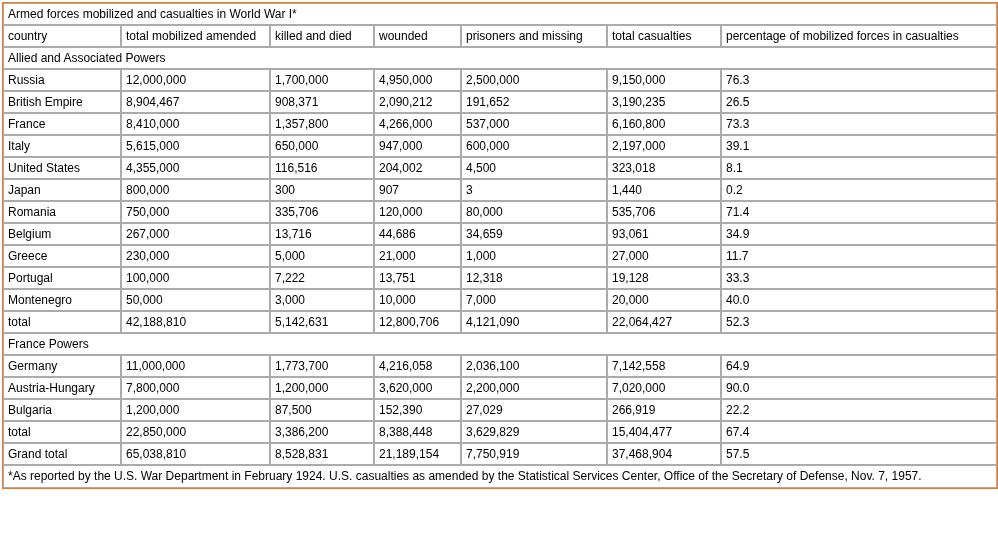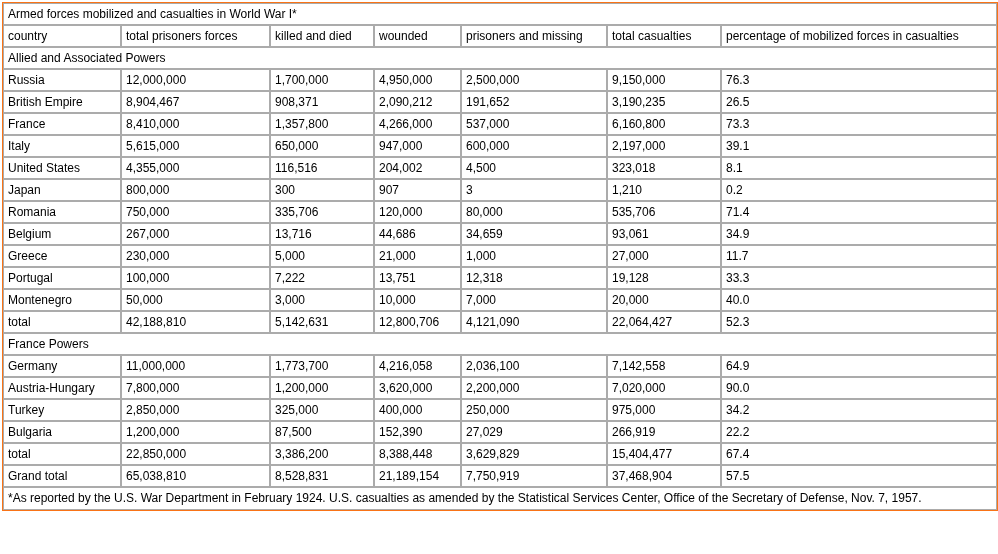--- a/index.html
+++ b/index.html
@@ -63,21 +63,21 @@
         <col style="width: 146px;">
         <col style="width: 114px;">
         <col style="width: 276px;">
       </colgroup>
     <tbody id="table-body">
       <tr class="title-row">
         <td colspan="7">Armed forces mobilized and casualties in World War I*</td>
       </tr>
       <tr class="header-row" id="header-row">
           <td>country</td>
-          <td>total prisoners forces</td>
+          <td>total mobilized amended</td>
           <td>killed and died</td>
           <td>wounded</td>
           <td>prisoners and missing</td>
           <td>total casualties</td>
           <td>percentage of mobilized forces in casualties</td>
         </tr>
       <tr class="section-row">
           <td colspan="7">Allied and Associated Powers</td>
         </tr>
         <tr class="data-row">
@@ -124,21 +124,21 @@
           <td>4,500</td>
           <td>323,018</td>
           <td>8.1</td>
         </tr>
         <tr class="data-row">
           <td>Japan</td>
           <td>800,000</td>
           <td>300</td>
           <td>907</td>
           <td>3</td>
-          <td>1,210</td>
+          <td>1,440</td>
           <td>0.2</td>
         </tr>
         <tr class="data-row">
           <td>Romania</td>
           <td>750,000</td>
           <td>335,706</td>
           <td>120,000</td>
           <td>80,000</td>
           <td>535,706</td>
           <td>71.4</td>
@@ -201,29 +201,20 @@
           <td>64.9</td>
         </tr>
         <tr class="data-row">
           <td>Austria-Hungary</td>
           <td>7,800,000</td>
           <td>1,200,000</td>
           <td>3,620,000</td>
           <td>2,200,000</td>
           <td>7,020,000</td>
           <td>90.0</td>
-        </tr>
-        <tr class="data-row">
-          <td>Turkey</td>
-          <td>2,850,000</td>
-          <td>325,000</td>
-          <td>400,000</td>
-          <td>250,000</td>
-          <td>975,000</td>
-          <td>34.2</td>
         </tr>
         <tr class="data-row">
           <td>Bulgaria</td>
           <td>1,200,000</td>
           <td>87,500</td>
           <td>152,390</td>
           <td>27,029</td>
           <td>266,919</td>
           <td>22.2</td>
         </tr>

